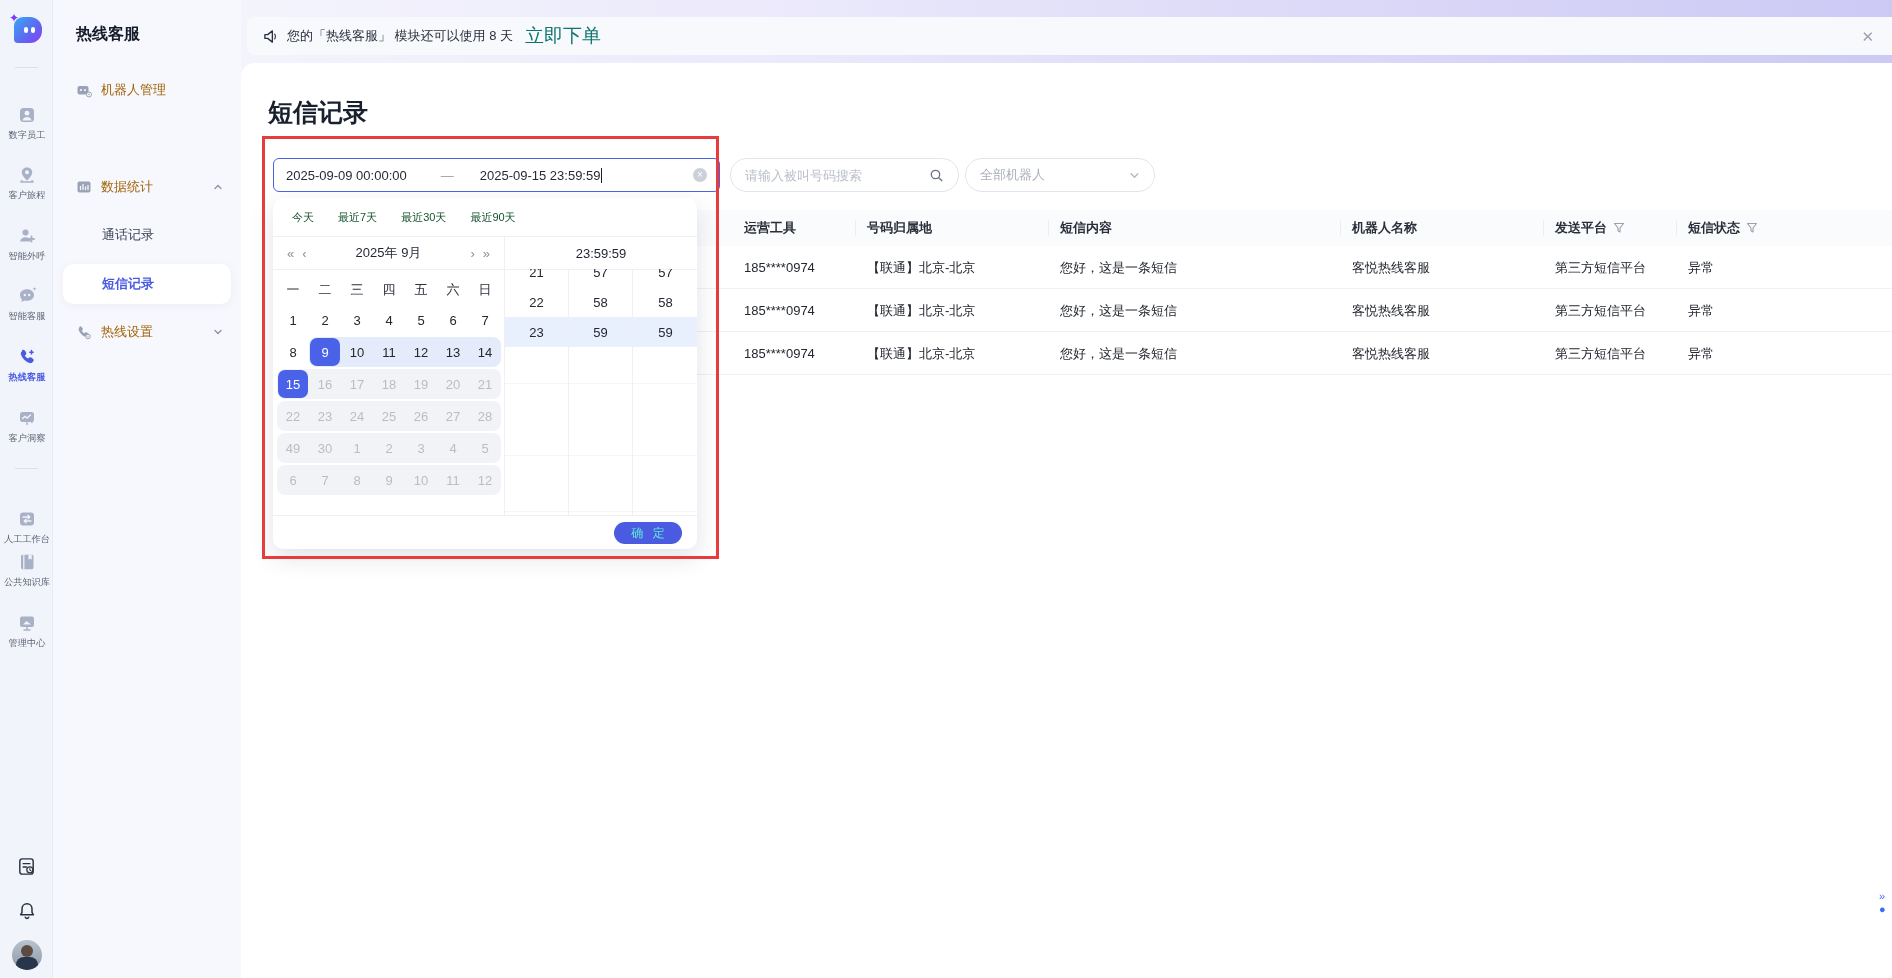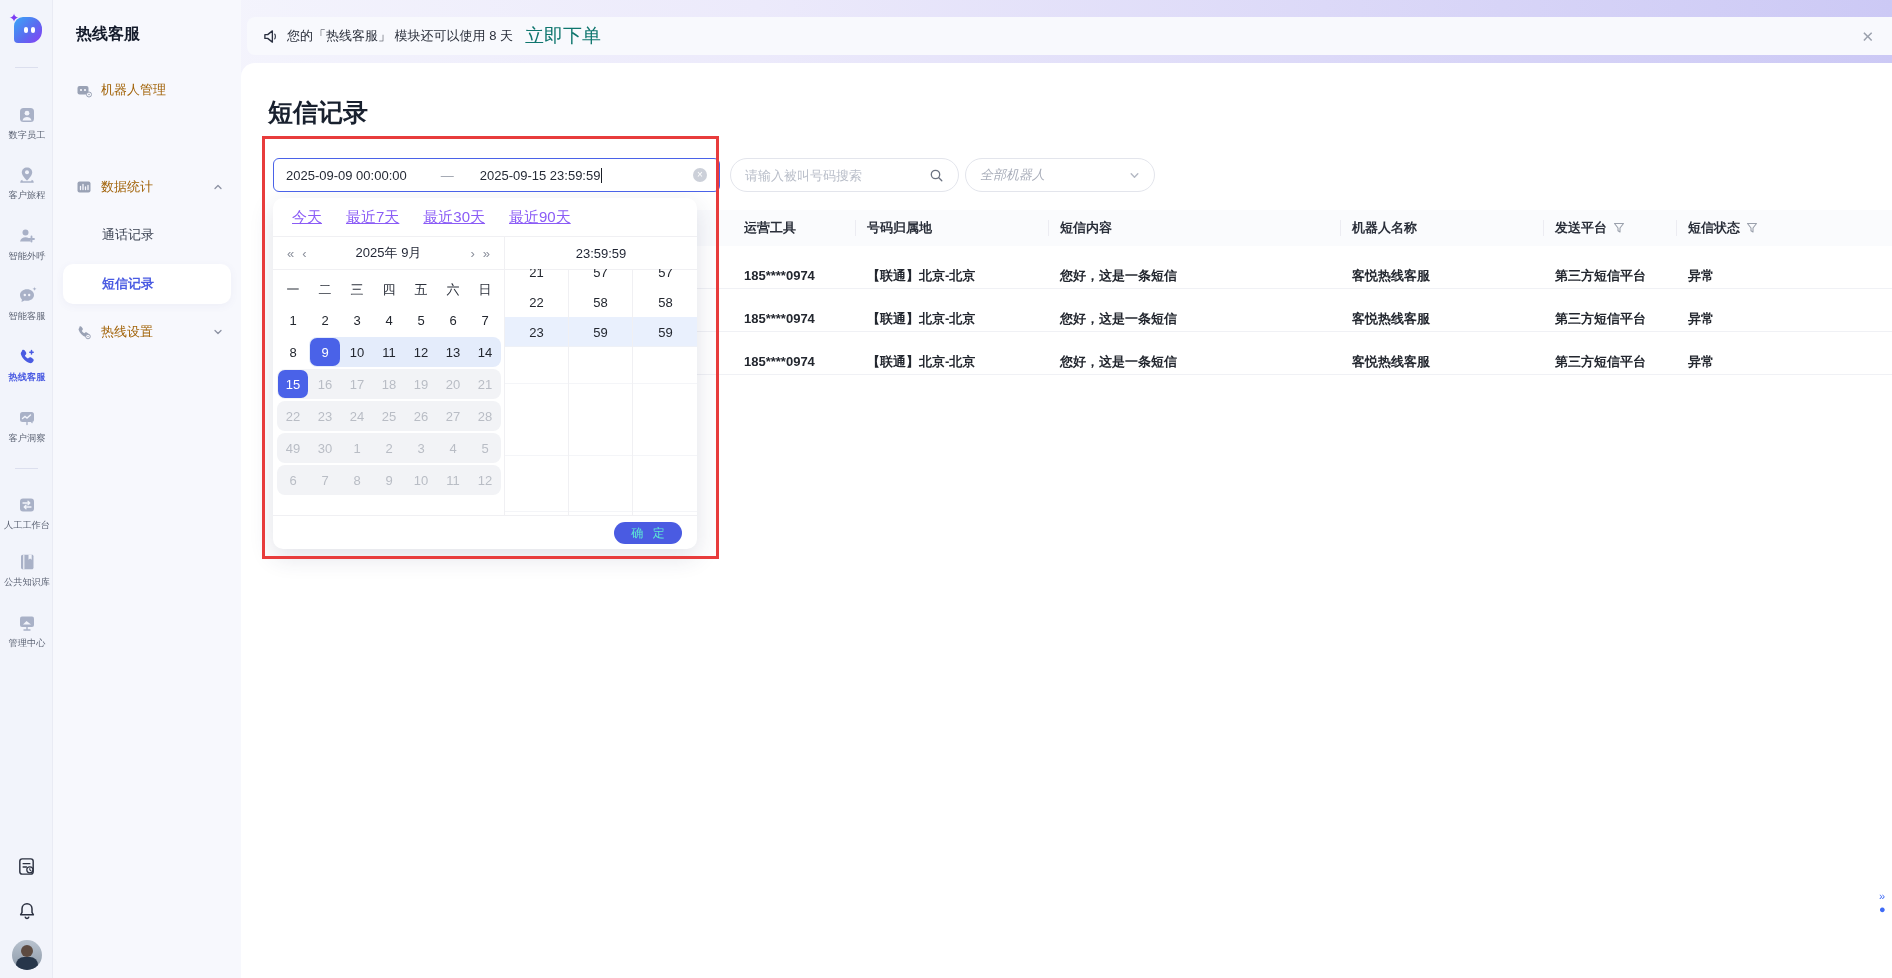--- a/index.html
+++ b/index.html
@@ -66,41 +66,41 @@
   .clear-ic { margin-left:auto; width:14px; height:14px; border-radius:50%; background:#ccd0d9;
     color:#fff; font-size:10px; line-height:14px; text-align:center; cursor:pointer; }
 
   .search-box { position:absolute; left:730px; top:158px; width:229px; height:34px; background:#fff;
     border:1px solid #e3e5ec; border-radius:17px; display:flex; align-items:center; padding:0 14px; z-index:6; }
   .search-box input { border:none; outline:none; flex:1; font-size:13px; color:#262b36;
     font-family:inherit; background:transparent; }
   .search-box input::placeholder { color:#b9bec9; }
   .select-box { position:absolute; left:965px; top:158px; width:190px; height:34px; background:#fff;
     border:1px solid #e3e5ec; border-radius:17px; display:flex; align-items:center; padding:0 14px; z-index:6;
-    cursor:pointer;font-style:italic; }
+    cursor:pointer; }
   .select-box .val { font-size:13px; color:#a9aeba; flex:1; }
 
   
   .table { position:absolute; left:660px; top:210px; right:0; z-index:5; }
   .thead { position:relative; height:36px; background:#fafbfd; display:flex; align-items:center; }
   .th,.td { position:absolute; font-size:13px; white-space:nowrap; display:flex; align-items:center; gap:6px; }
   .th { color:#2a2f3a; font-weight:bold; }
   .td { color:#23272f; }
   .c1{left:84px} .c2{left:207px} .c3{left:400px} .c4{left:692px} .c5{left:895px} .c6{left:1028px}
   .hsep { position:absolute; top:10px; width:1px; height:16px; background:#ececf2; }
   .trow { position:relative; height:43px; border-bottom:1px solid #f0f1f5; }
-  .td { top:8px; height:43px;font-weight:bold; }
+  .td { top:0; height:43px; }
   .th { top:0; height:36px; }
 
   
   .panel { position:absolute; left:273px; top:198px; width:424px; height:351px; background:#fff;
     border-radius:10px; box-shadow:0 8px 24px rgba(40,50,90,.14); z-index:38; }
   .quick { position:absolute; left:0; top:0; width:424px; height:39px; border-bottom:1px solid #f0f0f3;
     display:flex; align-items:center; gap:24px; padding-left:19px; }
-  .quick span { font-size:15px; color:#8b5cf6; cursor:pointer;text-decoration:underline; }
+  .quick span { font-size:11px; color:#14532d; cursor:pointer; }
   .cal-head { position:absolute; left:0; top:39px; width:231px; height:32px; display:flex; align-items:center; }
   .cal-head .arr { color:#8a8f9b; font-size:13px; cursor:pointer; }
   .cal-head .a1{margin-left:14px} .cal-head .a2{margin-left:8px}
   .cal-head .ym { flex:1; text-align:center; font-size:13px; color:#1f2433; }
   .cal-head .a3{margin-right:8px} .cal-head .a4{margin-right:14px}
   .head-border { position:absolute; left:0; top:71px; width:424px; height:1px; background:#f0f0f3; }
   .time-head { position:absolute; left:231px; top:39px; width:193px; height:32px; display:flex;
     align-items:center; justify-content:center; font-size:13px; color:#1f2433; border-left:1px solid #f0f0f3; }
 
   .cal-body { position:absolute; left:0; top:79px; width:231px; }
@@ -229,21 +229,21 @@
             <rect x="3" y="4" width="14" height="10" rx="2.5" fill="#a9b1c7"></rect>
             <path d="M5.5 10.5l2.5-2 2 1.5 3.5-3" fill="none" stroke="#f2f4fb" stroke-width="1.4" stroke-linecap="round"></path>
             <path d="M14 12.5l1 2M10 14.5v2" stroke="#a9b1c7" stroke-width="1.4" stroke-linecap="round"></path>
           </svg>
         </span>
       <span class="lbl">客户洞察</span>
     </div>
 
     <div class="rail-div" style="top:468px"></div>
 
-    <div class="rail-item" style="top:495px">
+    <div class="rail-item" style="top:509px">
       <span>
           <svg width="20" height="20" viewBox="0 0 20 20">
             <rect x="3" y="3.5" width="14" height="13" rx="3" fill="#a9b1c7"></rect>
             <path d="M6 8h6.5M11 6.3L12.8 8 11 9.7M14 12H7.5M9 10.3L7.2 12 9 13.7" fill="none" stroke="#f2f4fb" stroke-width="1.3" stroke-linecap="round" stroke-linejoin="round"></path>
           </svg>
         </span>
       <span class="lbl">人工工作台</span>
     </div>
     <div class="rail-item" style="top:552px">
       <span>

